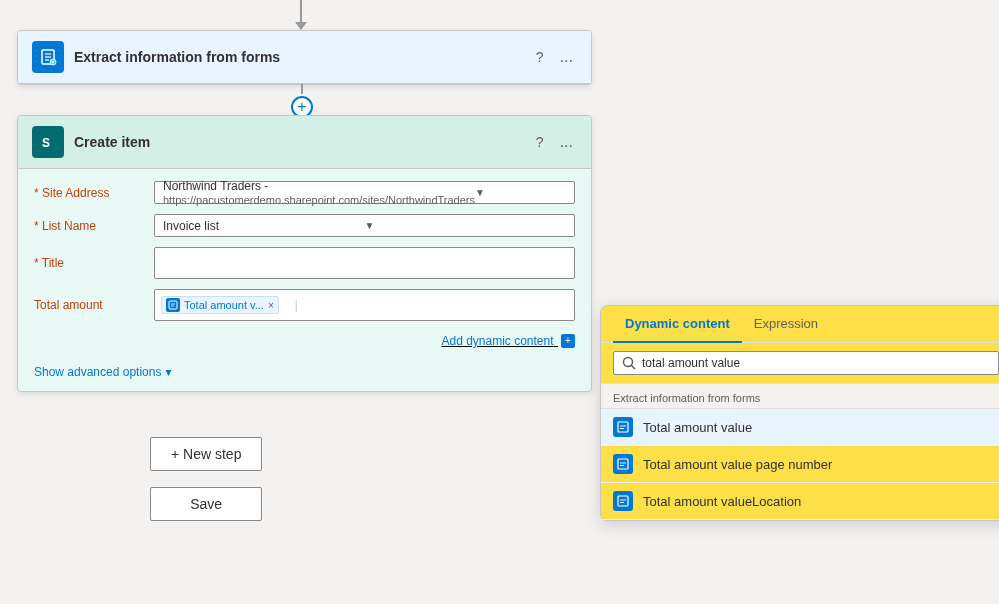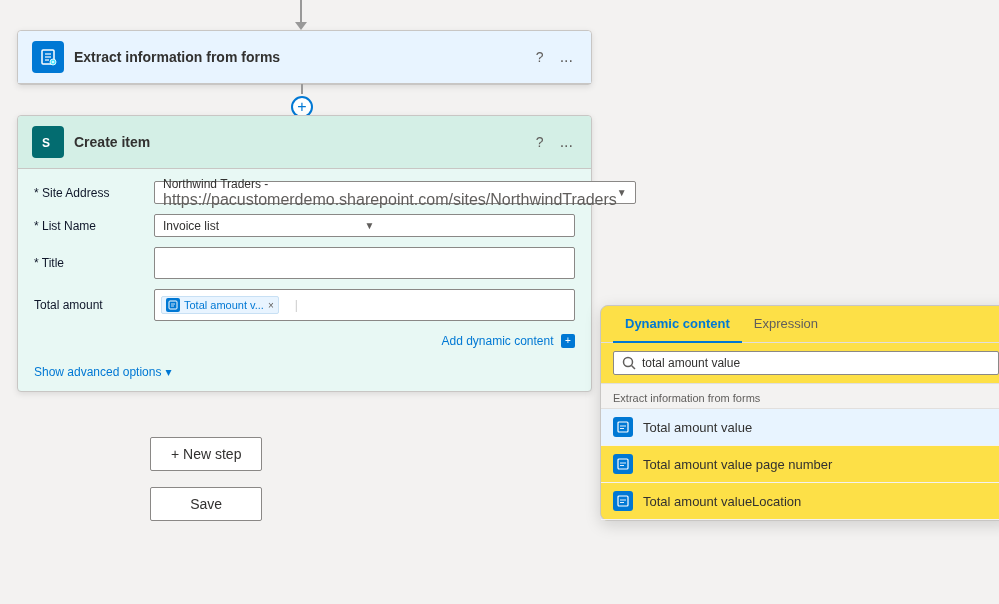--- a/index.html
+++ b/index.html
@@ -153,21 +153,21 @@
 
     .form-row {
       display: flex;
       align-items: center;
       margin-bottom: 10px;
     }
 
     .form-label {
       width: 120px;
       font-size: 12px;
-      color: #0f172a;
+      color: #c2410c;
       flex-shrink: 0;
     }
 
     .form-control {
       flex: 1;
       height: 32px;
       border: 1px solid #8a8886;
       border-radius: 2px;
       padding: 0 8px;
       font-size: 12px;
@@ -451,21 +451,21 @@
       </div>
     </div>
 
     <div class="card-body">
 
       <div class="form-row">
         <div class="form-label">* Site Address</div>
         <div class="form-select">
           <span>
             <span>Northwind Traders -</span><br>
-            <span style="font-size:16px; color:#605e5c;">https://pacustomerdemo.sharepoint.com/sites/NorthwindTraders</span>
+            <span style="font-size:11px; color:#605e5c;">https://pacustomerdemo.sharepoint.com/sites/NorthwindTraders</span>
           </span>
           <span class="chevron">▼</span>
         </div>
       </div>
 
       <div class="form-row">
         <div class="form-label">* List Name</div>
         <div class="form-select">
           <span>Invoice list</span>
           <span class="chevron">▼</span>
@@ -488,21 +488,21 @@
                 <line x1="3" y1="6" x2="6" y2="6" stroke="white" stroke-width="0.8"></line>
               </svg>
             </div>
             <span>Total amount v...</span>
             <span class="token-close">×</span>
           </div>
           <span style="color:#ccc; font-size:12px;">|</span>
         </div>
       </div>
 
-      <div style="text-align:right; margin-bottom: 12px;">
+      <div style="text-align:right; margin-bottom: 12px; text-decoration: underline;">
         <span class="add-dynamic">Add dynamic content</span>
         <span class="add-dynamic-icon">+</span>
       </div>
 
       <div class="show-advanced">
         <span>Show advanced options</span>
         <span>▾</span>
       </div>
 
     </div>

